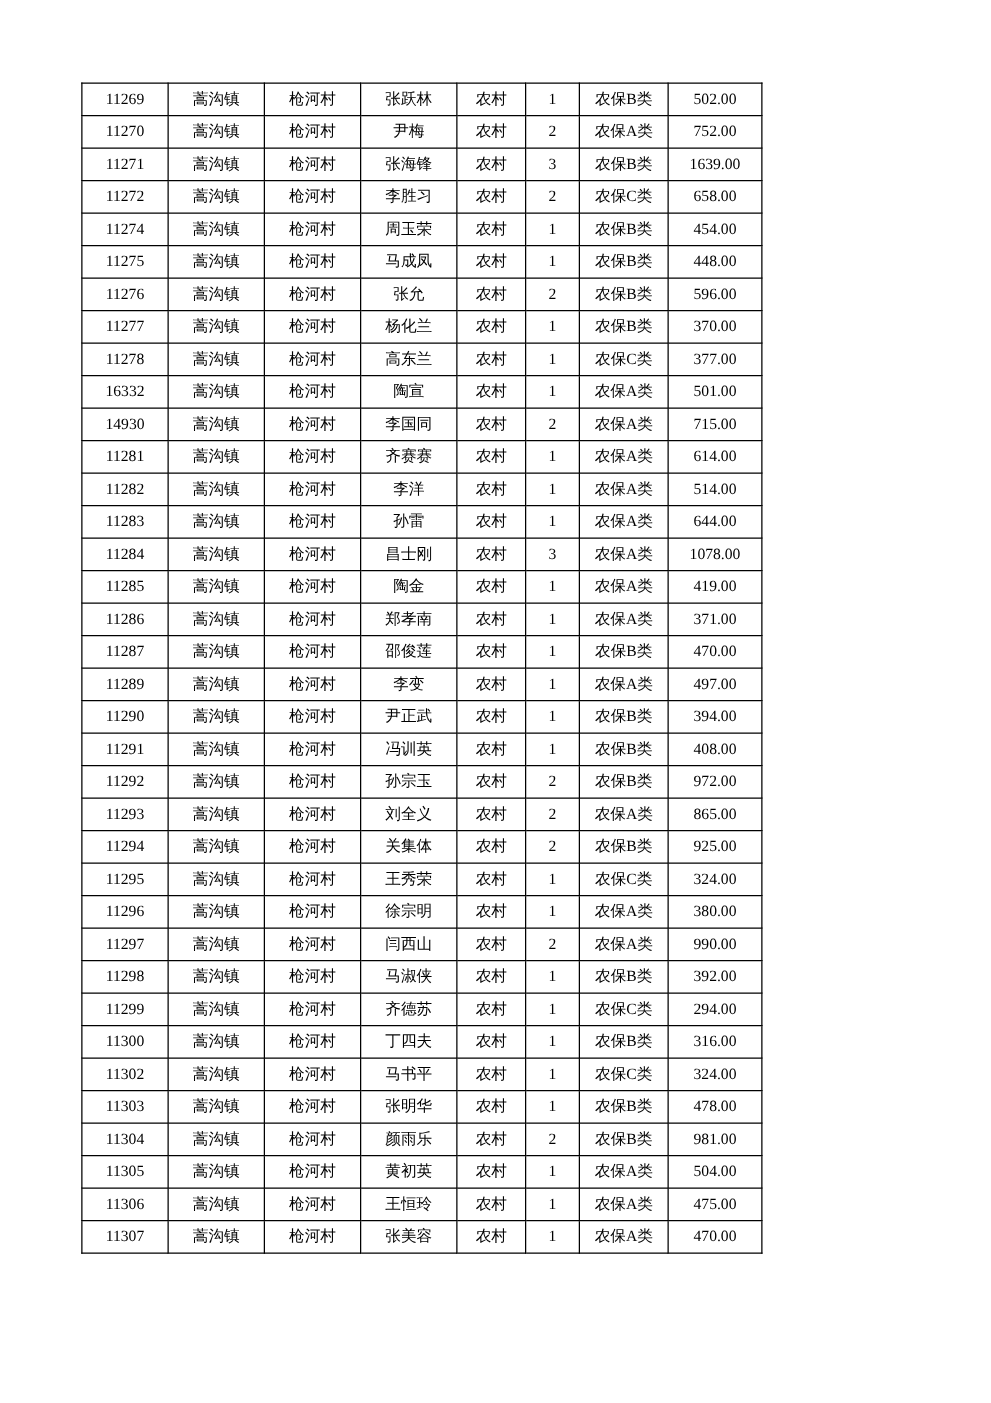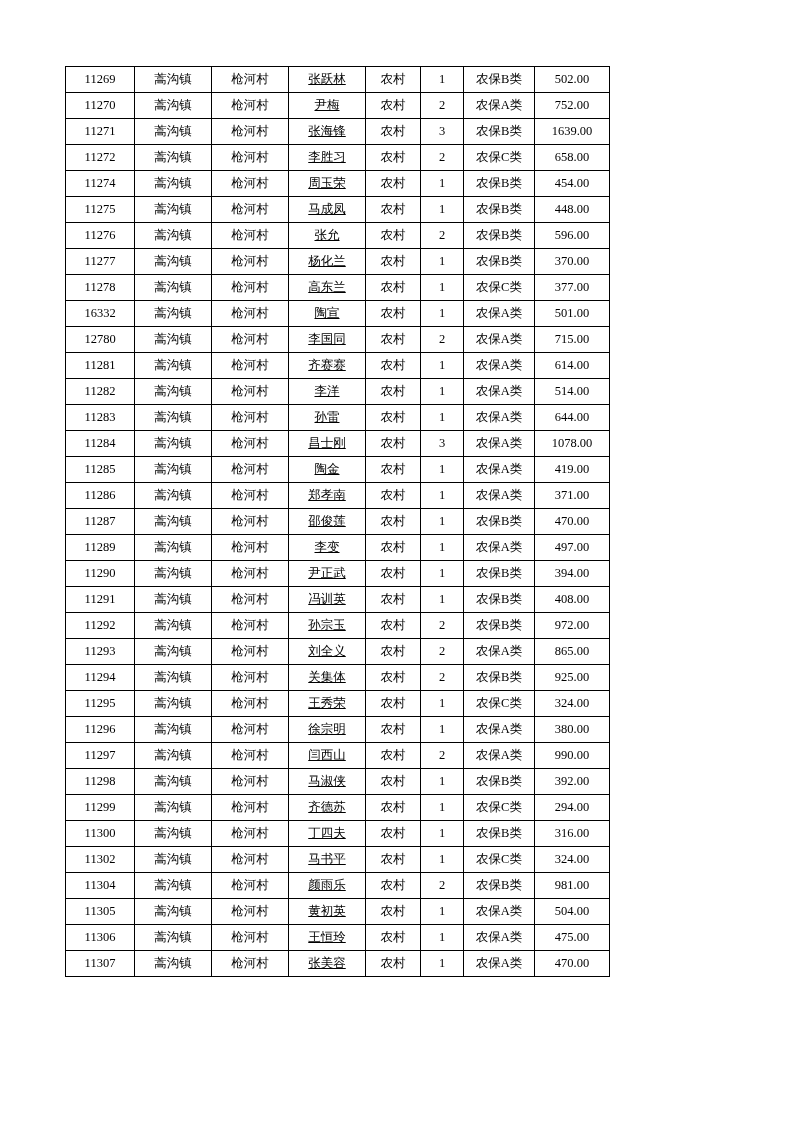--- a/index.html
+++ b/index.html
@@ -36,21 +36,21 @@
     text-align: center;
     vertical-align: middle;
     font-size: 12.5px;
     line-height: 1.1;
     white-space: nowrap;
     overflow: hidden;
   }
   td.c-id      { width: 64px; font-family: "Liberation Serif", serif; }
   td.c-town    { width: 72px; }
   td.c-village { width: 72px; }
-  td.c-name    { width: 72px; text-decoration: underline; }
+  td.c-name    { width: 72px; }
   td.c-type    { width: 50px; }
   td.c-count   { width: 38px; font-family: "Liberation Serif", serif; }
   td.c-cat     { width: 66px; }
   td.c-amount  { width: 70px; font-family: "Liberation Serif", serif; margin-left: 32px; }
 </style>
 </head>
 <body>
 
 <div class="page">
   <div class="table-wrap">
@@ -150,21 +150,21 @@
             <td class="c-id">16332</td>
             <td class="c-town">蒿沟镇</td>
             <td class="c-village">枪河村</td>
             <td class="c-name">陶宣</td>
             <td class="c-type">农村</td>
             <td class="c-count">1</td>
             <td class="c-cat">农保A类</td>
             <td class="c-amount">501.00</td>
           </tr>
           <tr>
-            <td class="c-id">12780</td>
+            <td class="c-id">14930</td>
             <td class="c-town">蒿沟镇</td>
             <td class="c-village">枪河村</td>
             <td class="c-name">李国同</td>
             <td class="c-type">农村</td>
             <td class="c-count">2</td>
             <td class="c-cat">农保A类</td>
             <td class="c-amount">715.00</td>
           </tr>
           <tr>
             <td class="c-id">11281</td>
@@ -358,20 +358,30 @@
           </tr>
           <tr>
             <td class="c-id">11302</td>
             <td class="c-town">蒿沟镇</td>
             <td class="c-village">枪河村</td>
             <td class="c-name">马书平</td>
             <td class="c-type">农村</td>
             <td class="c-count">1</td>
             <td class="c-cat">农保C类</td>
             <td class="c-amount">324.00</td>
+          </tr>
+          <tr>
+            <td class="c-id">11303</td>
+            <td class="c-town">蒿沟镇</td>
+            <td class="c-village">枪河村</td>
+            <td class="c-name">张明华</td>
+            <td class="c-type">农村</td>
+            <td class="c-count">1</td>
+            <td class="c-cat">农保B类</td>
+            <td class="c-amount">478.00</td>
           </tr>
           <tr>
             <td class="c-id">11304</td>
             <td class="c-town">蒿沟镇</td>
             <td class="c-village">枪河村</td>
             <td class="c-name">颜雨乐</td>
             <td class="c-type">农村</td>
             <td class="c-count">2</td>
             <td class="c-cat">农保B类</td>
             <td class="c-amount">981.00</td>

